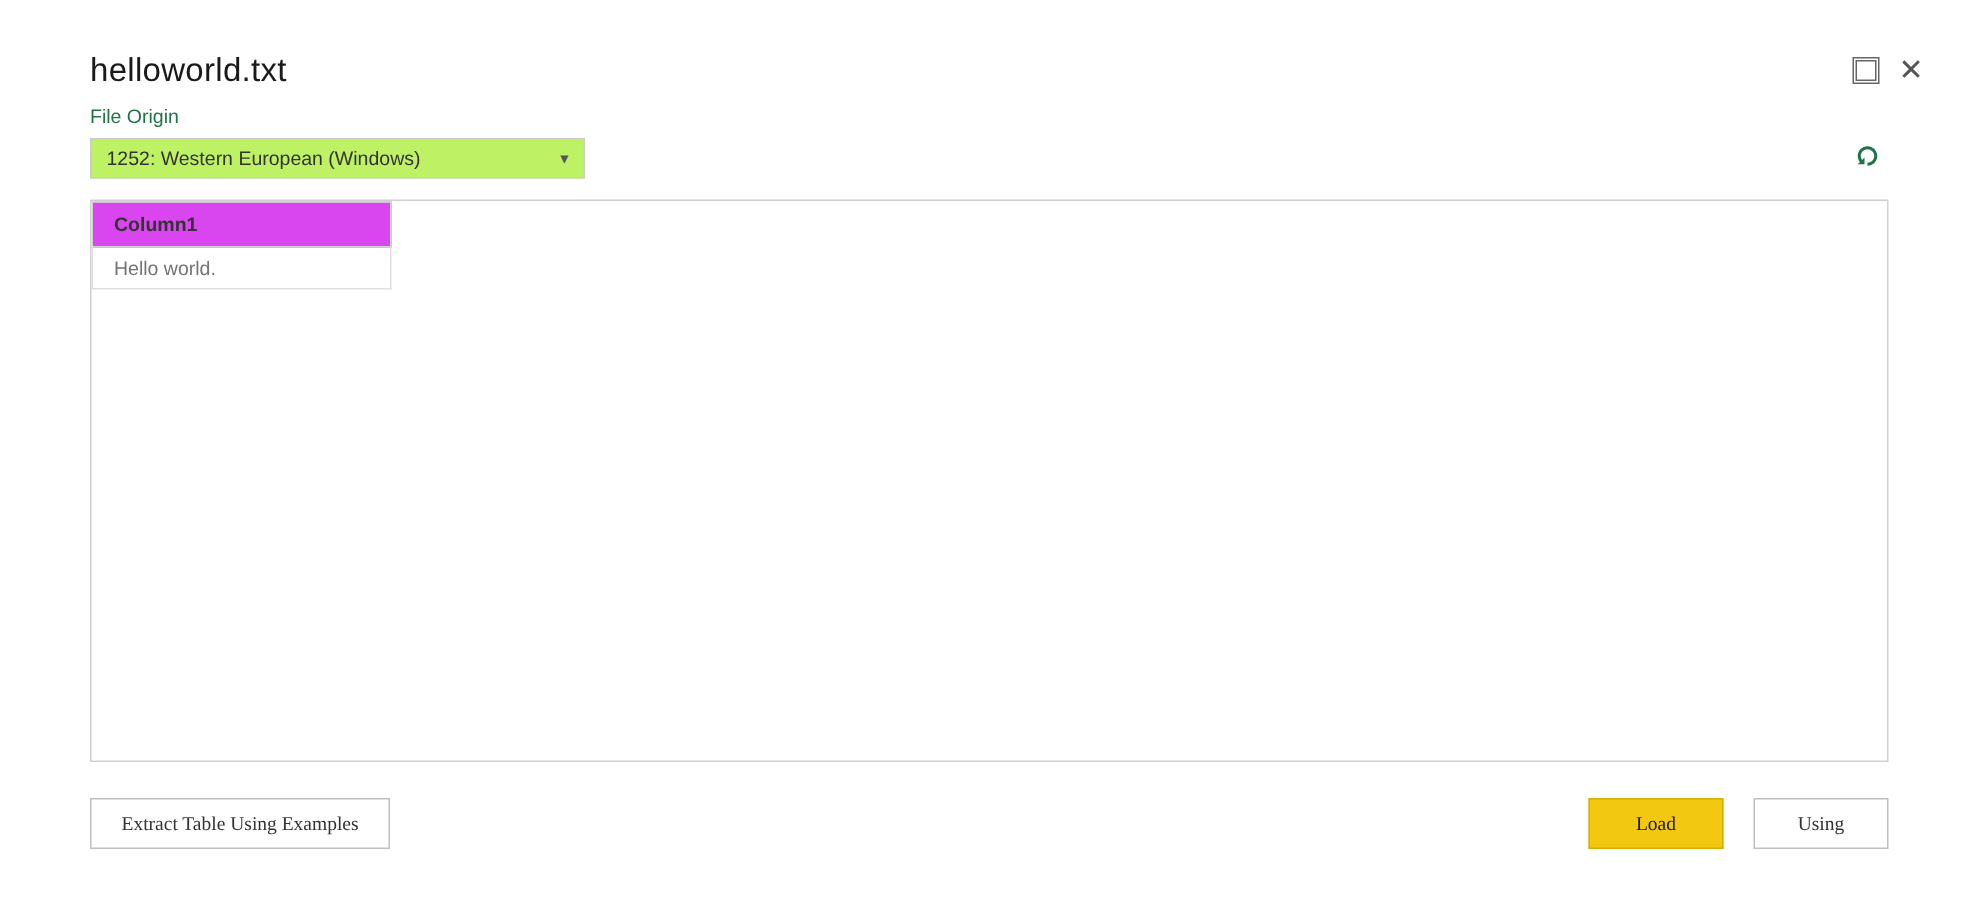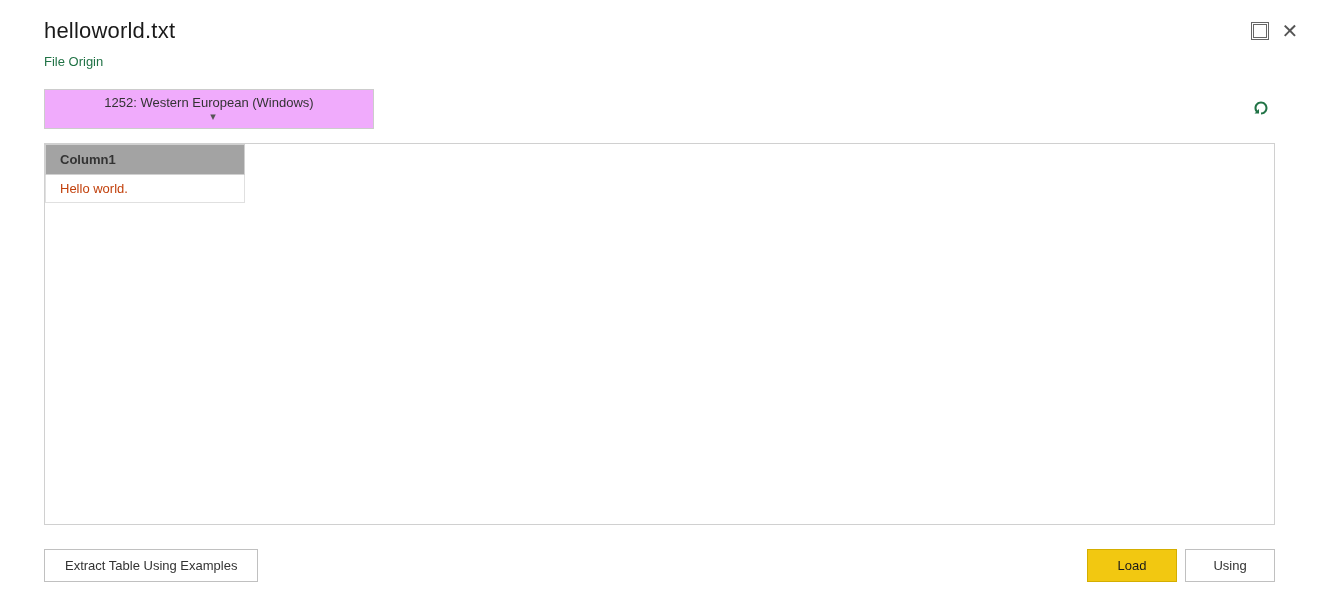--- a/index.html
+++ b/index.html
@@ -18,21 +18,21 @@
       overflow: hidden;
     }
 
     .window {
       width: 1319px;
       height: 600px;
       background: #ffffff;
       position: relative;
       display: flex;
       flex-direction: column;
-      padding: 0;
+      padding: 16px;
     }
 
     
     .title-bar {
       display: flex;
       align-items: center;
       justify-content: space-between;
       padding: 18px 20px 10px 44px;
       flex-shrink: 0;
     }
@@ -78,43 +78,42 @@
       flex: 1;
       padding: 0 44px;
       display: flex;
       flex-direction: column;
     }
 
     
     .file-origin-label {
       font-size: 13px;
       color: #217346;
-      margin-bottom: 20px;
+      margin-bottom: 6px;
       font-weight: 400;
     }
 
     .file-origin-row {
       display: flex;
       align-items: center;
       justify-content: space-between;
       margin-bottom: 14px;
     }
 
     .file-origin-select {
       display: flex;
       align-items: center;
       border: 1px solid #cccccc;
-      background: #f0abfc;
+      background: #bef264;
       padding: 5px 10px;
       width: 330px;
       cursor: pointer;
       font-size: 13px;
       color: #333;
       justify-content: space-between;
-      flex-direction: column;
     }
 
     .file-origin-select .dropdown-arrow {
       font-size: 11px;
       color: #555;
       margin-left: 8px;
     }
 
     .refresh-icon {
       width: 28px;
@@ -134,36 +133,36 @@
       margin-bottom: 14px;
     }
 
     table {
       border-collapse: collapse;
       width: auto;
       min-width: 200px;
     }
 
     thead tr th {
-      background: #a3a3a3;
+      background: #d946ef;
       border: 1px solid #d0d0d0;
       padding: 7px 14px;
       font-weight: 600;
       font-size: 13px;
       text-align: left;
       white-space: nowrap;
       min-width: 160px;
       margin-top: 39px;
     }
 
     tbody tr td {
       border: 1px solid #e0e0e0;
       padding: 6px 14px;
       font-size: 13px;
-      color: #c2410c;
+      color: #737373;
       white-space: nowrap;
       margin-top: 24px;
     }
 
     tbody tr:nth-child(even) {
       background: #fafafa;
     }
 
     
     .footer {
@@ -175,33 +174,33 @@
     }
 
     .footer-left {
       display: flex;
       align-items: center;
     }
 
     .footer-right {
       display: flex;
       align-items: center;
-      gap: 8px;
+      gap: 20px;
     }
 
     .btn {
       padding: 8px 20px;
       font-size: 13px;
       cursor: pointer;
       border: 1px solid #c0c0c0;
       background: #ffffff;
       color: #333;
       min-width: 90px;
       text-align: center;
-      font-family: Liberation Sans, sans-serif;
+      font-family: Liberation Serif, serif;
     }
 
     .btn-extract {
       min-width: 160px;
     }
 
     .btn-load {
       background: #f2c811;
       border: 1px solid #d4ae00;
       color: #1a1a1a;

